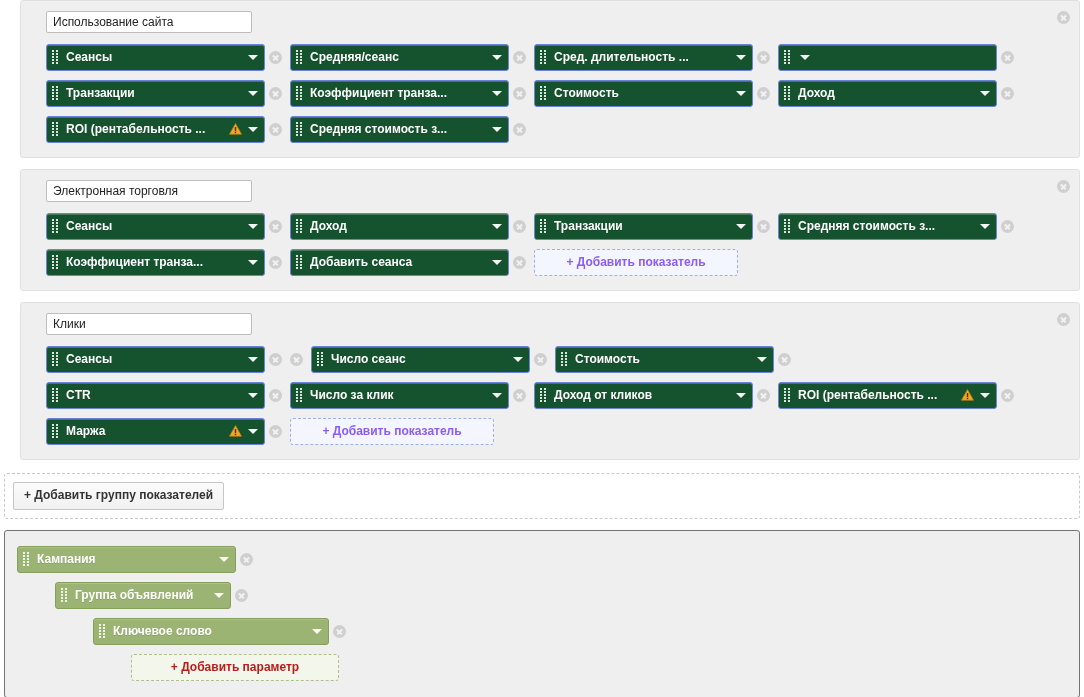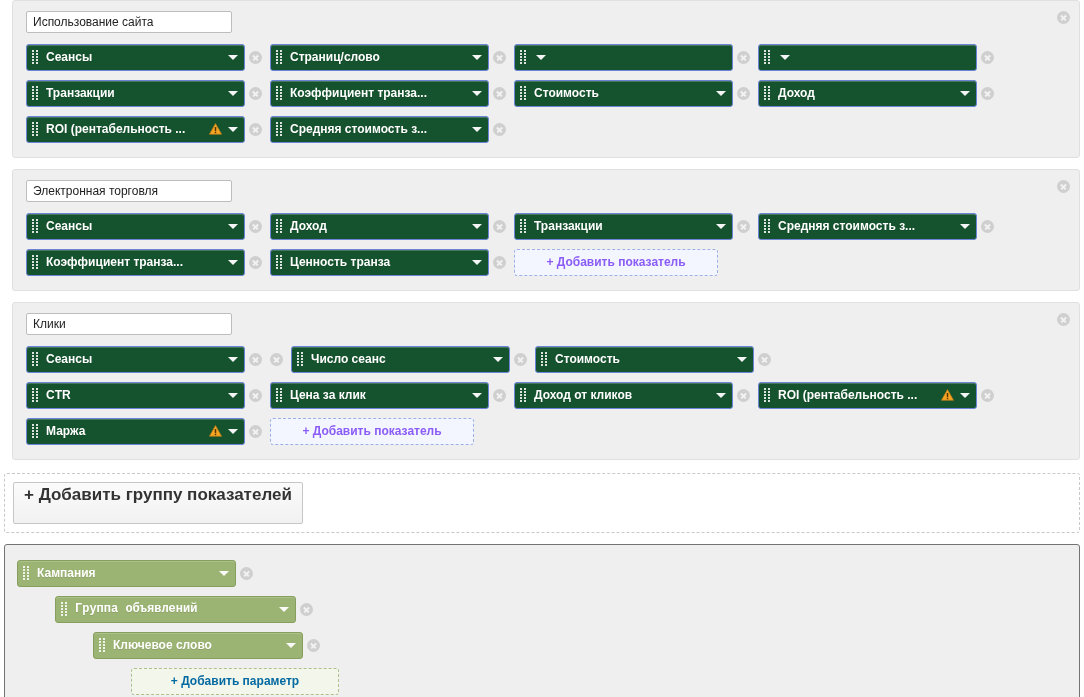--- a/index.html
+++ b/index.html
@@ -21,22 +21,22 @@
     height: 697px;
   }
 
   
   .metric-group {
     position: relative;
     background: #efefef;
     border: 1px solid #e0e0e0;
     border-radius: 3px;
     box-sizing: border-box;
-    margin: 0 4px 11px 12px;
-    padding: 10px 8px 10px 9px;
+    margin: 0 4px 11px 20px;
+    padding: 10px 8px 10px 21px;
   }
 
   .group-name-input {
     display: block;
     width: 206px;
     height: 22px;
     box-sizing: border-box;
     font-family: "Liberation Sans", "DejaVu Sans", sans-serif;
     font-size: 12px;
     color: #222;
@@ -172,24 +172,24 @@
     box-sizing: border-box;
     margin: 13px 4px 0 4px;
     padding: 8px;
     border: 1px dashed #c9c9c9;
     border-radius: 3px;
     background: #ffffff;
   }
   .add-group-btn {
     display: inline-block;
     box-sizing: border-box;
-    height: 42px;
+    height: 28px;
     padding: 0 10px;
     line-height: 24px;
-    font-size: 17px;
+    font-size: 12px;
     font-weight: bold;
     color: #333;
     background: linear-gradient(#fbfbfb, #f1f1f1);
     border: 1px solid #c6c6c6;
     border-radius: 2px;
     cursor: pointer;
     user-select: none;
   }
 
   
@@ -209,21 +209,21 @@
     height: 36px;
   }
   .add-dimension {
     box-sizing: border-box;
     width: 208px;
     height: 27px;
     margin-left: 4px;
     border: 1px dashed #aebf8e;
     border-radius: 3px;
     background: #f2f6eb;
-    color: #0369a1;
+    color: #b91c1c;
     font-size: 12px;
     font-weight: bold;
     display: flex;
     align-items: center;
     justify-content: center;
     cursor: pointer;
     user-select: none;
   }
 </style>
 </head>
@@ -262,39 +262,40 @@
                     <rect x="4" y="0" width="2" height="2" fill="#ffffff"></rect>
                     <rect x="0" y="3" width="2" height="2" fill="#ffffff"></rect>
                     <rect x="4" y="3" width="2" height="2" fill="#ffffff"></rect>
                     <rect x="0" y="6" width="2" height="2" fill="#ffffff"></rect>
                     <rect x="4" y="6" width="2" height="2" fill="#ffffff"></rect>
                     <rect x="0" y="9" width="2" height="2" fill="#ffffff"></rect>
                     <rect x="4" y="9" width="2" height="2" fill="#ffffff"></rect>
                     <rect x="0" y="12" width="2" height="2" fill="#ffffff"></rect>
                     <rect x="4" y="12" width="2" height="2" fill="#ffffff"></rect>
                   </svg></span>
-                <span class="chip-label">Страниц/слово</span>
-                <span class="caret"></span>
-              </div>
-              <div class="remove-btn"></div>
-            </div>
-            <div class="chip-slot">
-              <div class="chip metric">
-                <span class="grip"><svg viewBox="0 0 7 15" width="7" height="15">
-                    <rect x="0" y="0" width="2" height="2" fill="#ffffff"></rect>
-                    <rect x="4" y="0" width="2" height="2" fill="#ffffff"></rect>
-                    <rect x="0" y="3" width="2" height="2" fill="#ffffff"></rect>
-                    <rect x="4" y="3" width="2" height="2" fill="#ffffff"></rect>
-                    <rect x="0" y="6" width="2" height="2" fill="#ffffff"></rect>
-                    <rect x="4" y="6" width="2" height="2" fill="#ffffff"></rect>
-                    <rect x="0" y="9" width="2" height="2" fill="#ffffff"></rect>
-                    <rect x="4" y="9" width="2" height="2" fill="#ffffff"></rect>
-                    <rect x="0" y="12" width="2" height="2" fill="#ffffff"></rect>
-                    <rect x="4" y="12" width="2" height="2" fill="#ffffff"></rect>
-                  </svg></span>
+                <span class="chip-label">Средняя/сеанс</span>
+                <span class="caret"></span>
+              </div>
+              <div class="remove-btn"></div>
+            </div>
+            <div class="chip-slot">
+              <div class="chip metric">
+                <span class="grip"><svg viewBox="0 0 7 15" width="7" height="15">
+                    <rect x="0" y="0" width="2" height="2" fill="#ffffff"></rect>
+                    <rect x="4" y="0" width="2" height="2" fill="#ffffff"></rect>
+                    <rect x="0" y="3" width="2" height="2" fill="#ffffff"></rect>
+                    <rect x="4" y="3" width="2" height="2" fill="#ffffff"></rect>
+                    <rect x="0" y="6" width="2" height="2" fill="#ffffff"></rect>
+                    <rect x="4" y="6" width="2" height="2" fill="#ffffff"></rect>
+                    <rect x="0" y="9" width="2" height="2" fill="#ffffff"></rect>
+                    <rect x="4" y="9" width="2" height="2" fill="#ffffff"></rect>
+                    <rect x="0" y="12" width="2" height="2" fill="#ffffff"></rect>
+                    <rect x="4" y="12" width="2" height="2" fill="#ffffff"></rect>
+                  </svg></span>
+                <span class="chip-label">Сред. длительность ...</span>
                 <span class="caret"></span>
               </div>
               <div class="remove-btn"></div>
             </div>
             <div class="chip-slot">
               <div class="chip metric">
                 <span class="grip"><svg viewBox="0 0 7 15" width="7" height="15">
                     <rect x="0" y="0" width="2" height="2" fill="#ffffff"></rect>
                     <rect x="4" y="0" width="2" height="2" fill="#ffffff"></rect>
                     <rect x="0" y="3" width="2" height="2" fill="#ffffff"></rect>
@@ -545,21 +546,21 @@
                     <rect x="4" y="0" width="2" height="2" fill="#ffffff"></rect>
                     <rect x="0" y="3" width="2" height="2" fill="#ffffff"></rect>
                     <rect x="4" y="3" width="2" height="2" fill="#ffffff"></rect>
                     <rect x="0" y="6" width="2" height="2" fill="#ffffff"></rect>
                     <rect x="4" y="6" width="2" height="2" fill="#ffffff"></rect>
                     <rect x="0" y="9" width="2" height="2" fill="#ffffff"></rect>
                     <rect x="4" y="9" width="2" height="2" fill="#ffffff"></rect>
                     <rect x="0" y="12" width="2" height="2" fill="#ffffff"></rect>
                     <rect x="4" y="12" width="2" height="2" fill="#ffffff"></rect>
                   </svg></span>
-                <span class="chip-label">Ценность транза</span>
+                <span class="chip-label">Добавить сеанса</span>
                 <span class="caret"></span>
               </div>
               <div class="remove-btn"></div>
             </div>
             <div class="add-metric">+ Добавить показатель</div>
           </div>
         </div>
       </div>
       <div class="metric-group">
         <input type="text" class="group-name-input" value="Клики" style="">
@@ -654,21 +655,21 @@
                     <rect x="4" y="0" width="2" height="2" fill="#ffffff"></rect>
                     <rect x="0" y="3" width="2" height="2" fill="#ffffff"></rect>
                     <rect x="4" y="3" width="2" height="2" fill="#ffffff"></rect>
                     <rect x="0" y="6" width="2" height="2" fill="#ffffff"></rect>
                     <rect x="4" y="6" width="2" height="2" fill="#ffffff"></rect>
                     <rect x="0" y="9" width="2" height="2" fill="#ffffff"></rect>
                     <rect x="4" y="9" width="2" height="2" fill="#ffffff"></rect>
                     <rect x="0" y="12" width="2" height="2" fill="#ffffff"></rect>
                     <rect x="4" y="12" width="2" height="2" fill="#ffffff"></rect>
                   </svg></span>
-                <span class="chip-label">Цена за клик</span>
+                <span class="chip-label">Число за клик</span>
                 <span class="caret"></span>
               </div>
               <div class="remove-btn"></div>
             </div>
             <div class="chip-slot">
               <div class="chip metric">
                 <span class="grip"><svg viewBox="0 0 7 15" width="7" height="15">
                     <rect x="0" y="0" width="2" height="2" fill="#ffffff"></rect>
                     <rect x="4" y="0" width="2" height="2" fill="#ffffff"></rect>
                     <rect x="0" y="3" width="2" height="2" fill="#ffffff"></rect>
@@ -760,40 +761,40 @@
                 <rect x="4" y="9" width="2" height="2" fill="#ffffff"></rect>
                 <rect x="0" y="12" width="2" height="2" fill="#ffffff"></rect>
                 <rect x="4" y="12" width="2" height="2" fill="#ffffff"></rect>
               </svg></span>
             <span class="chip-label">Кампания</span>
             <span class="caret"></span>
           </div>
           <div class="remove-btn"></div>
         </div>
         <div class="dim-row" style="margin-left: 38px;">
-          <div class="chip dimension" style="width: 241px; font-family: Liberation Mono, monospace;">
+          <div class="chip dimension" style="width: 176px;">
             <span class="grip"><svg viewBox="0 0 7 15" width="7" height="15">
                 <rect x="0" y="0" width="2" height="2" fill="#ffffff"></rect>
                 <rect x="4" y="0" width="2" height="2" fill="#ffffff"></rect>
                 <rect x="0" y="3" width="2" height="2" fill="#ffffff"></rect>
                 <rect x="4" y="3" width="2" height="2" fill="#ffffff"></rect>
                 <rect x="0" y="6" width="2" height="2" fill="#ffffff"></rect>
                 <rect x="4" y="6" width="2" height="2" fill="#ffffff"></rect>
                 <rect x="0" y="9" width="2" height="2" fill="#ffffff"></rect>
                 <rect x="4" y="9" width="2" height="2" fill="#ffffff"></rect>
                 <rect x="0" y="12" width="2" height="2" fill="#ffffff"></rect>
                 <rect x="4" y="12" width="2" height="2" fill="#ffffff"></rect>
               </svg></span>
             <span class="chip-label">Группа объявлений</span>
             <span class="caret"></span>
           </div>
           <div class="remove-btn"></div>
         </div>
         <div class="dim-row" style="margin-left: 76px;">
-          <div class="chip dimension" style="width: 210px; justify-content: space-between;">
+          <div class="chip dimension" style="width: 236px; justify-content: space-between;">
             <span class="grip"><svg viewBox="0 0 7 15" width="7" height="15">
                 <rect x="0" y="0" width="2" height="2" fill="#ffffff"></rect>
                 <rect x="4" y="0" width="2" height="2" fill="#ffffff"></rect>
                 <rect x="0" y="3" width="2" height="2" fill="#ffffff"></rect>
                 <rect x="4" y="3" width="2" height="2" fill="#ffffff"></rect>
                 <rect x="0" y="6" width="2" height="2" fill="#ffffff"></rect>
                 <rect x="4" y="6" width="2" height="2" fill="#ffffff"></rect>
                 <rect x="0" y="9" width="2" height="2" fill="#ffffff"></rect>
                 <rect x="4" y="9" width="2" height="2" fill="#ffffff"></rect>
                 <rect x="0" y="12" width="2" height="2" fill="#ffffff"></rect>

